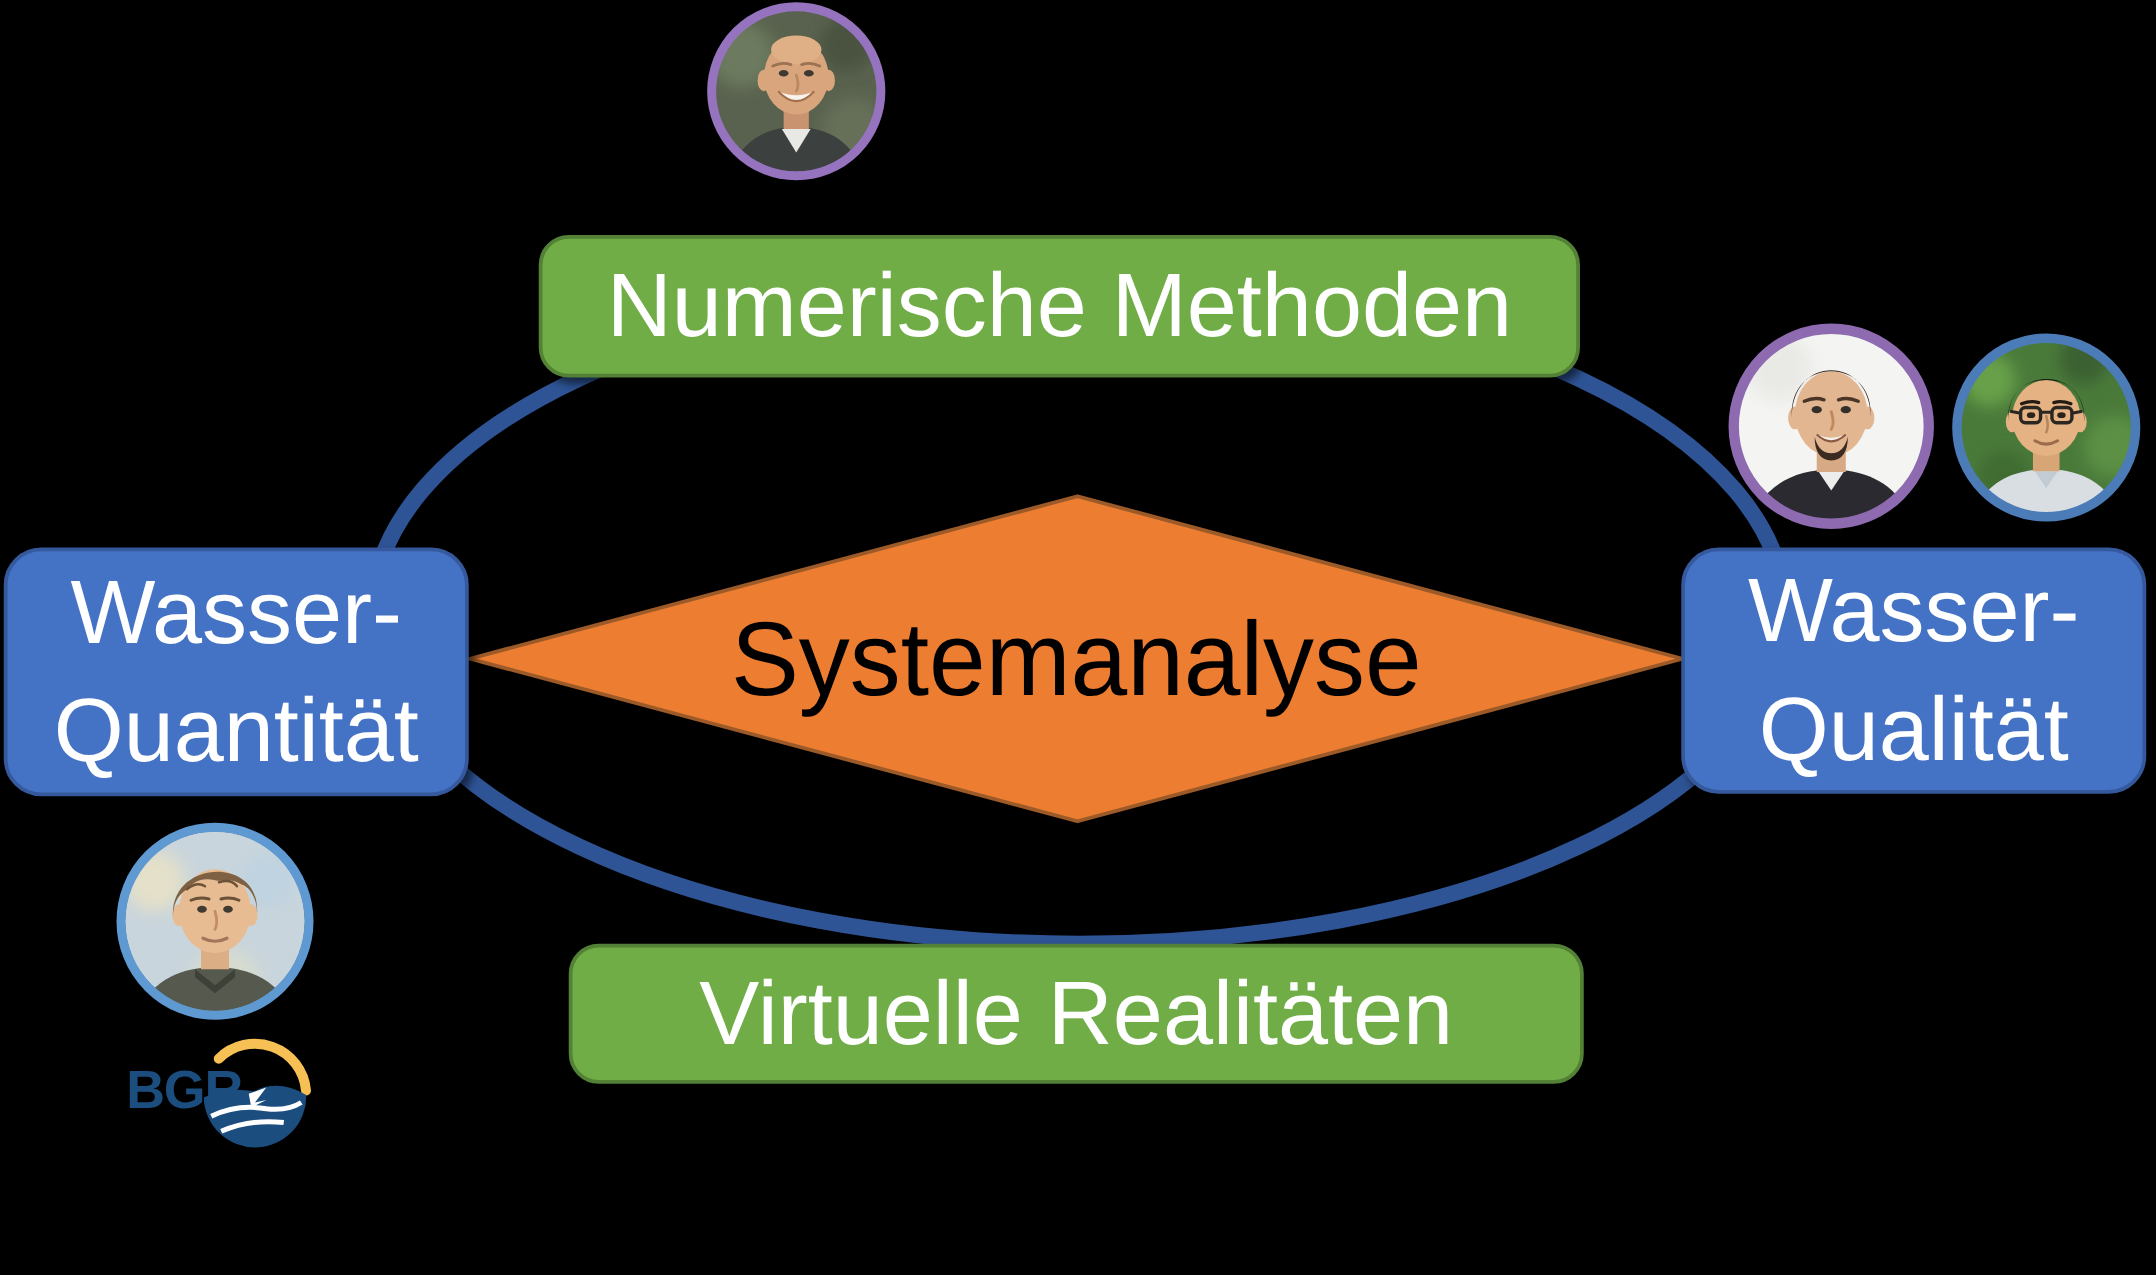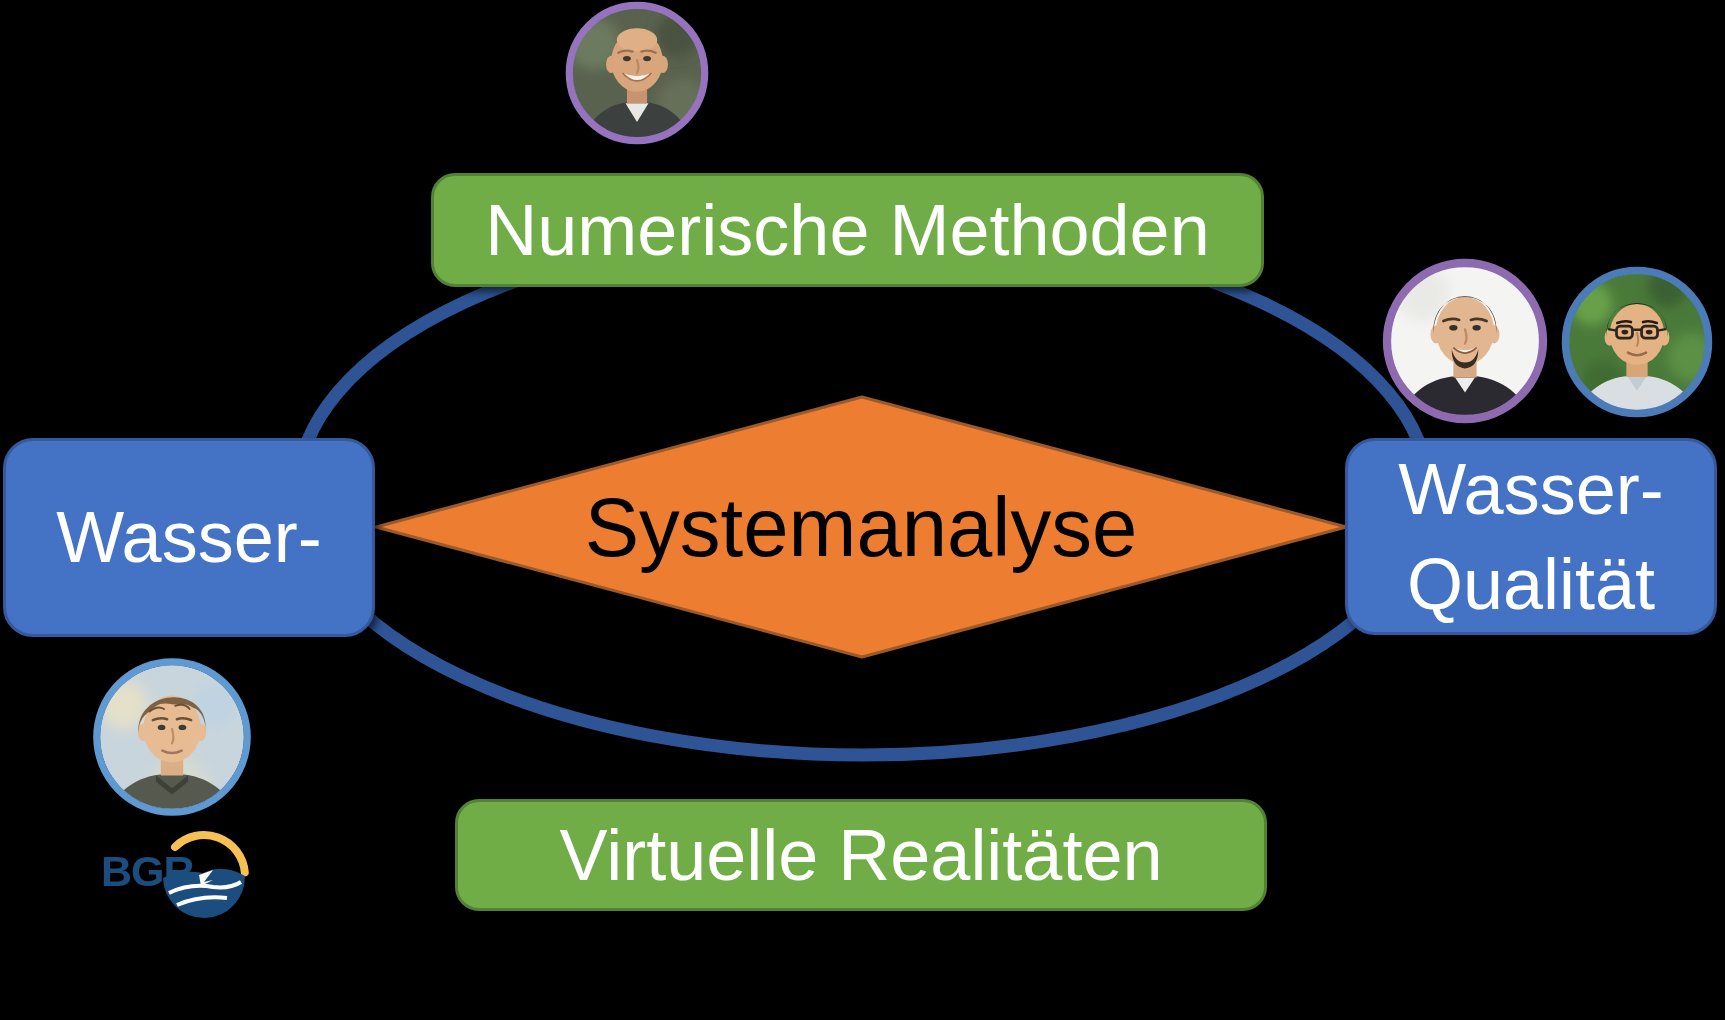--- a/index.html
+++ b/index.html
@@ -21,22 +21,22 @@
     border:3px solid var(--green_border,#538135);
     border-radius:24px;font-size:72px;line-height:1;
     box-shadow:4px 5px 7px rgba(0,0,0,.55);
   }
   .node.blue{
     background:var(--blue_fill,#4472C4);
     border:3px solid var(--blue_border,#35599C);
     border-radius:30px;font-size:72px;line-height:1.31;
     box-shadow:4px 5px 7px rgba(0,0,0,.55);
   }
-  .node-top{left:431px;top:173px;width:833px;height:114px;}
-  .node-bottom{left:455px;top:755px;width:812px;height:112px;margin-top:44px;}
+  .node-top{left:431px;top:188px;width:833px;height:114px;}
+  .node-bottom{left:455px;top:755px;width:812px;height:112px;}
   .node-left{left:3px;top:438px;width:372px;height:199px;}
   .node-right{left:1345px;top:438px;width:372px;height:197px;}
   .diamond-label{
     position:absolute;z-index:2;left:471px;top:469px;width:780px;height:116px;
     display:flex;align-items:center;justify-content:center;
     color:var(--text_dark,#000);font-size:84px;line-height:1;
     transform:scaleX(.97);
   }
   .avatar{position:absolute;z-index:4;}
   .avatar-top{left:565px;top:1px;width:144px;height:144px;}
@@ -61,20 +61,21 @@
   <div class="diamond-label">Systemanalyse</div>
 
   <div class="node green node-top">
     <span>Numerische Methoden</span>
   </div>
   <div class="node green node-bottom">
     <span>Virtuelle Realitäten</span>
   </div>
   <div class="node blue node-left">
     <span>Wasser-</span>
+    <span>Quantität</span>
   </div>
   <div class="node blue node-right">
     <span>Wasser-</span>
     <span>Qualität</span>
   </div>
 
   <svg class="avatar avatar-top" viewBox="0 0 100 100">
     <defs>
       <clipPath id="clipA">
           <circle cx="50" cy="50" r="45"></circle>

